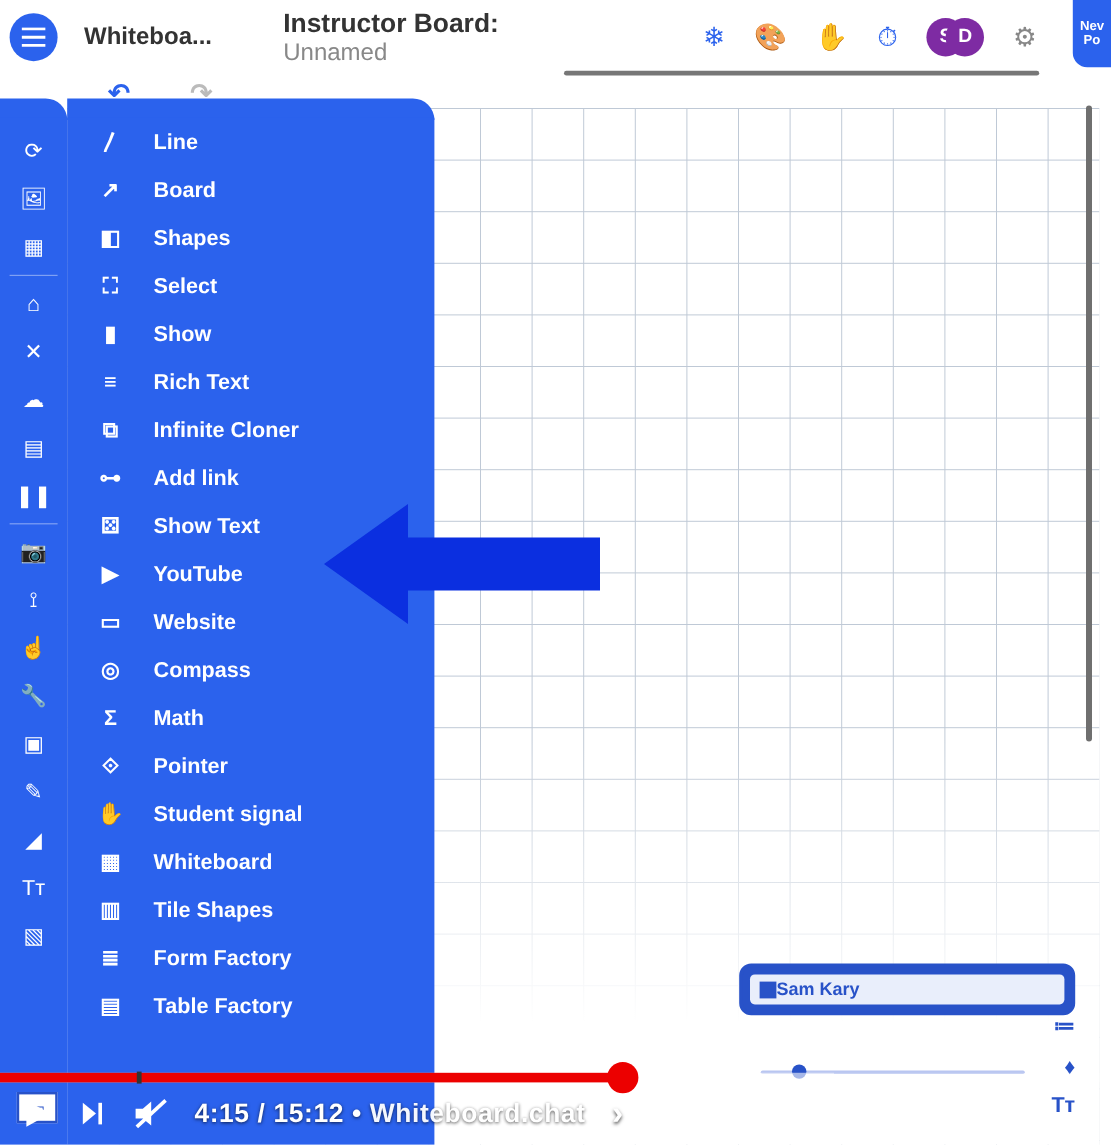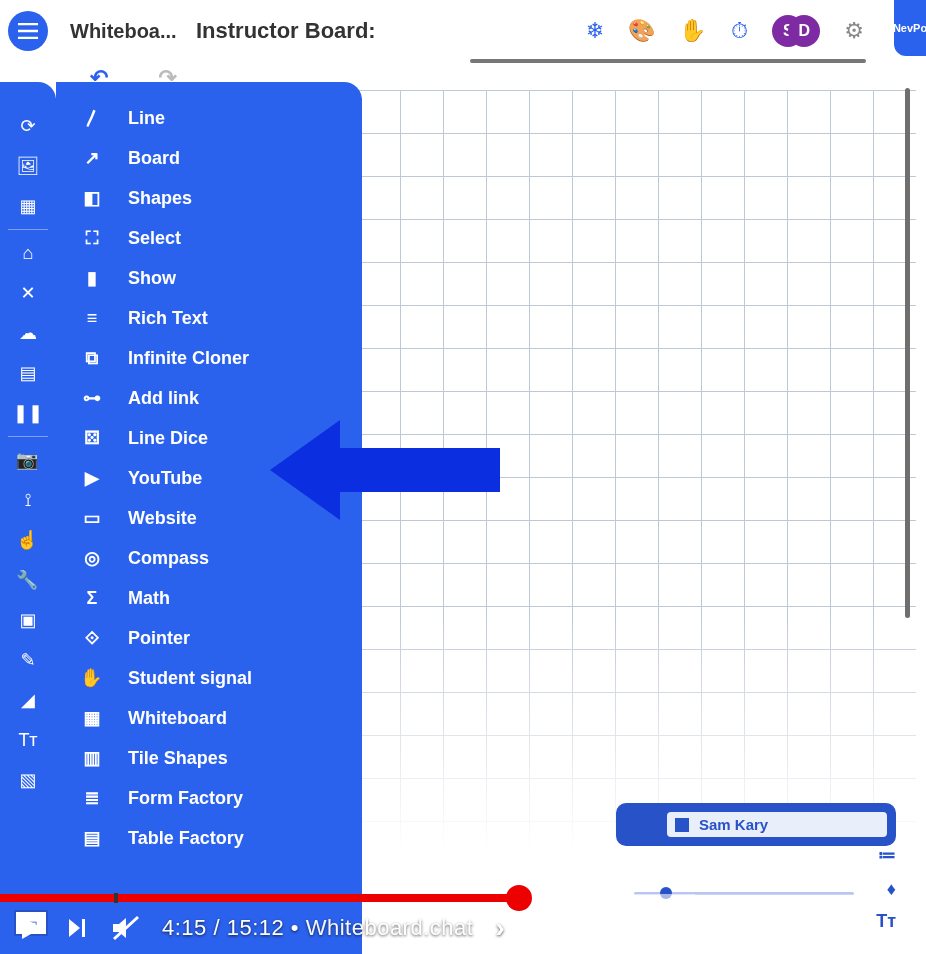--- a/index.html
+++ b/index.html
@@ -31,41 +31,41 @@
     width:40px;height:40px;border-radius:50%;
     background:var(--blue);
     display:flex;align-items:center;justify-content:center;
     color:#fff;font-size:20px;
   }
   .title-block{
     display:flex;flex-direction:column;justify-content:center;
     margin-left:16px;min-width:120px;
   }
   .title-w{color:#333;font-size:20px;font-weight:700;}
-  .title-instr-wrap{display:flex;flex-direction:column;}
+  .title-instr-wrap{margin-left:40px;display:flex;flex-direction:column;}
   .title-instr{color:#333;font-size:22px;font-weight:600;}
   .title-un{color:#888;font-size:20px;}
   .head-icons{
     margin-left:auto;display:flex;align-items:center;gap:24px;
     padding-right:8px;
   }
   .hi{color:var(--blue);font-size:22px;}
   .avatar{
     width:32px;height:32px;border-radius:50%;
     background:var(--purple);color:#fff;
     display:flex;align-items:center;justify-content:center;
     font-weight:700;font-size:16px;margin-left:-16px;
   }
   .avatar.first{margin-left:0;}
   .avatars{display:flex;}
   .corner-btn{
     position:absolute;top:0;right:0;width:32px;height:56px;
     background:var(--blue);color:#fff;
     border-bottom-left-radius:12px;
-    display:flex;flex-direction:row;align-items:center;justify-content:center;
+    display:flex;flex-direction:column;align-items:center;justify-content:center;
     font-size:11px;font-weight:600;line-height:1.1;
     padding:4px 2px;
   }
   .header-underline{
     position:absolute;left:470px;right:60px;top:59px;height:4px;
     background:#777;border-radius:2px;
   }
 
   
   .undo-row{
@@ -137,21 +137,21 @@
   }
 
   
   .part-card{
     position:absolute;right:30px;bottom:108px;width:280px;
     background:#2852c8;border:3px solid #2852c8;border-radius:10px;
     padding:6px;
   }
   .part-inner{
     background:#e9eefb;border-radius:4px;
-    display:flex;align-items:center;gap:10px;padding:4px 8px;margin-left:42px;
+    display:flex;align-items:center;padding:4px 8px;
   }
   .part-sq{width:14px;height:14px;background:#2852c8;}
   .part-name{color:#2852c8;font-weight:700;font-size:15px;}
 
   
   .vslider{
     position:absolute;right:72px;bottom:54px;width:220px;height:14px;
   }
   .vslider .track{position:absolute;left:0;right:0;top:6px;height:3px;background:#b9c6f1;border-radius:2px;}
   .vslider .thumb{position:absolute;left:26px;top:1px;width:12px;height:12px;border-radius:50%;background:#2852c8;}
@@ -184,41 +184,42 @@
     position:absolute;left:56%;top:50%;transform:translate(-50%,-50%);
     width:26px;height:26px;border-radius:50%;background:var(--red);
   }
   .controls{
     position:absolute;left:0;right:0;bottom:0;height:52px;
     display:flex;align-items:center;gap:22px;
     padding:0 18px;color:#fff;font-size:22px;
     text-shadow:0 1px 3px rgba(0,0,0,.7);
   }
   .controls .ci{display:flex;align-items:center;justify-content:center;}
-  .timecode{font-size:22px;font-weight:400;letter-spacing:.5px;}
+  .timecode{font-size:22px;font-weight:700;letter-spacing:.5px;}
   .vtitle{font-size:22px;opacity:.95;}
   .controls .chev{font-size:28px;font-weight:700;}
 
   
   svg{display:block;}
 </style>
 </head>
 <body>
 
 <div class="header">
   <div class="hamburger">
     <svg width="20" height="16" viewBox="0 0 20 16">
         <path d="M0 1h20M0 8h20M0 15h20" stroke="#fff" stroke-width="2.5"></path>
       </svg>
   </div>
   <div class="title-block">
     <span class="title-w">Whiteboa...</span>
   </div>
   <div class="title-instr-wrap">
     <span class="title-instr">Instructor Board:</span>
+    <span class="title-un">Unnamed</span>
   </div>
   <div class="head-icons">
     <span class="hi">❄</span>
     <span class="hi">🎨</span>
     <span class="hi">✋</span>
     <span class="hi">⏱</span>
     <span class="avatars">
       <span class="avatar first">S</span>
       <span class="avatar">D</span>
     </span>
@@ -292,21 +293,21 @@
     <div class="mi">
       <span class="mic">⧉</span>
       <span>Infinite Cloner</span>
     </div>
     <div class="mi">
       <span class="mic">⊶</span>
       <span>Add link</span>
     </div>
     <div class="mi">
       <span class="mic">⚄</span>
-      <span>Line Dice</span>
+      <span>Show Text</span>
     </div>
     <div class="mi">
       <span class="mic">▶</span>
       <span>YouTube</span>
     </div>
     <div class="mi">
       <span class="mic">▭</span>
       <span>Website</span>
     </div>
     <div class="mi">

